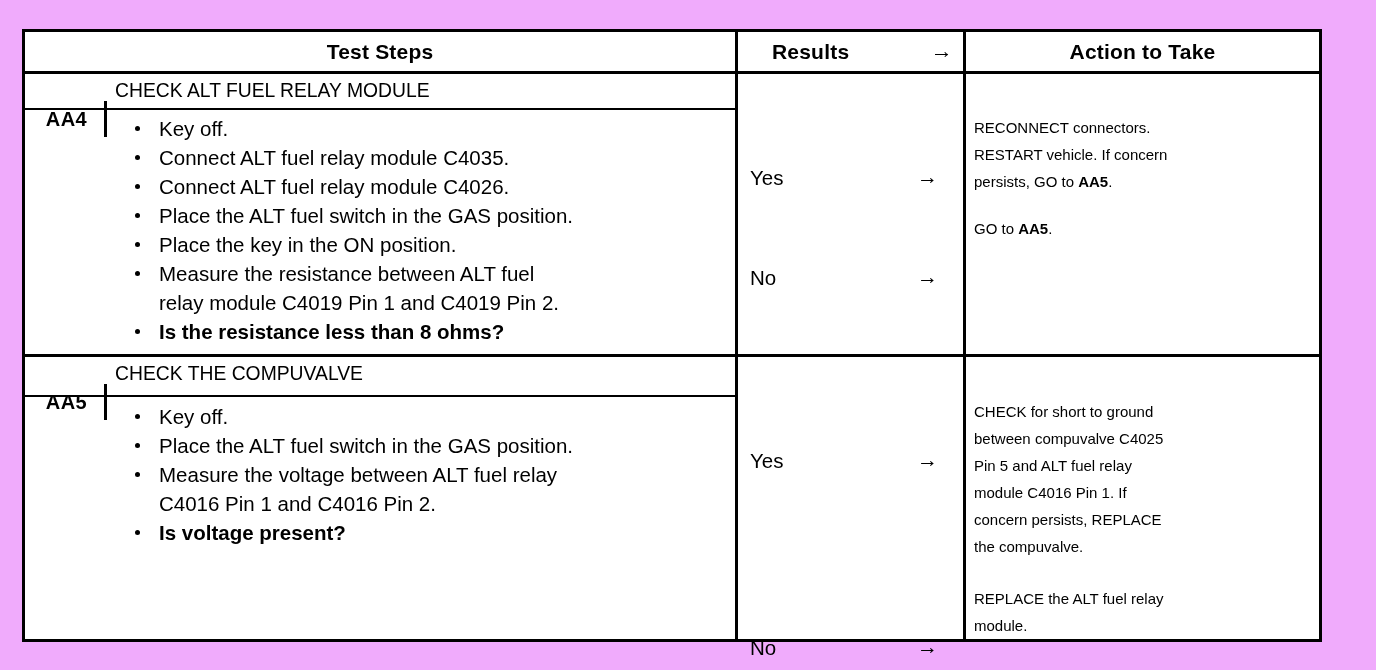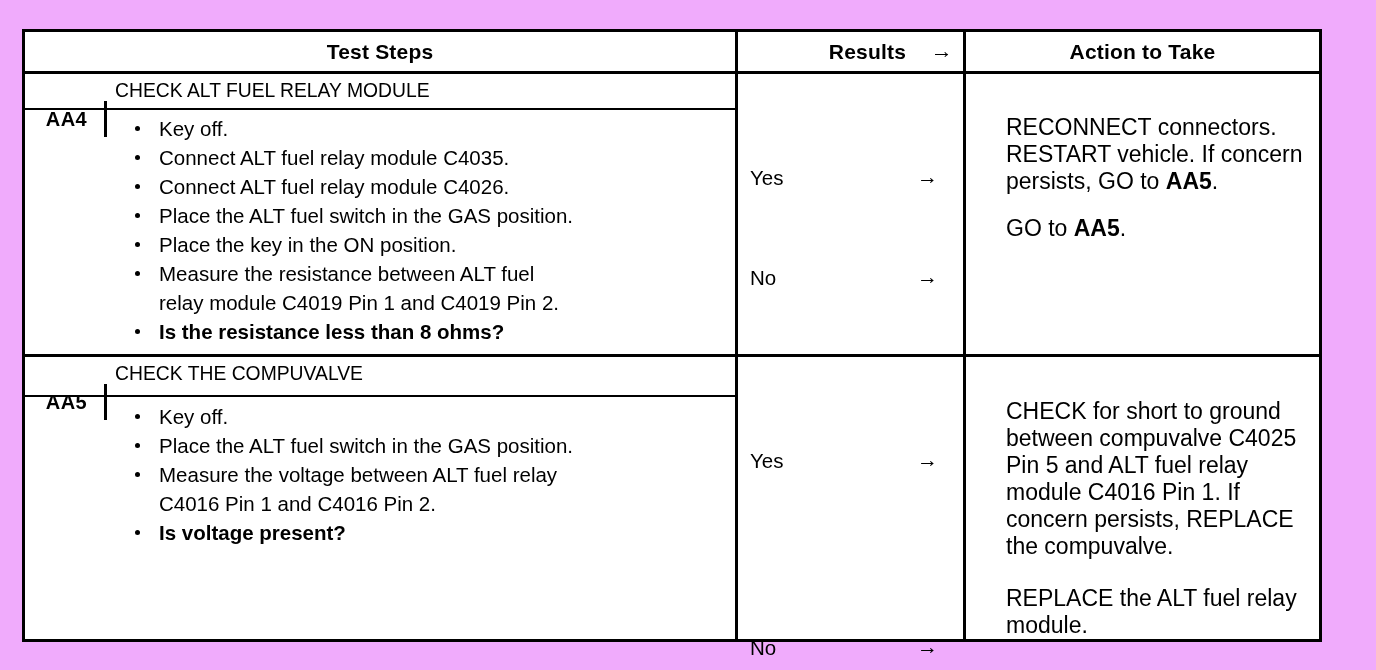--- a/index.html
+++ b/index.html
@@ -84,21 +84,21 @@
   .col-head.steps   { left: 0;     width: 710px; }
   .col-head.results { left: 713px; width: 225px; }
   .col-head.action  { left: 941px; width: 353px; border-radius: 9px; }
 
   .col-head.results .inner {
     position: relative;
     width: 100%;
     height: 100%;
     display: flex;
     align-items: center;
-    justify-content: center;
+    justify-content: flex-start;
     margin-left: 34px;
   }
   .col-head.results .arrow-head {
     position: absolute;
     right: 10px;
     top: 50%;
     transform: translateY(-52%);
     font-size: 22px;
     font-weight: normal;
   }
@@ -193,24 +193,23 @@
   .result.r1-yes { top: 87px; }     
   .result.r1-no  { top: 187px; }    
   .result.r2-yes { top: 370px; }    
   .result.r2-no  { top: 557px; }    
 
   
   .action-text {
     position: absolute;
     left: 949px;
     width: 350px;
-    font-size: 23px;
+    font-size: 15px;
     line-height: 27px;
     white-space: pre-line;
-    margin-left: 32px;
   }
   .action-text b { font-weight: bold; }
   .action-text.a1-yes { top: 82px; }    
   .action-text.a1-no  { top: 183px; }   
   .action-text.a2-yes { top: 366px; }   
   .action-text.a2-no  { top: 553px; }   
 </style>
 </head>
 <body>
 

